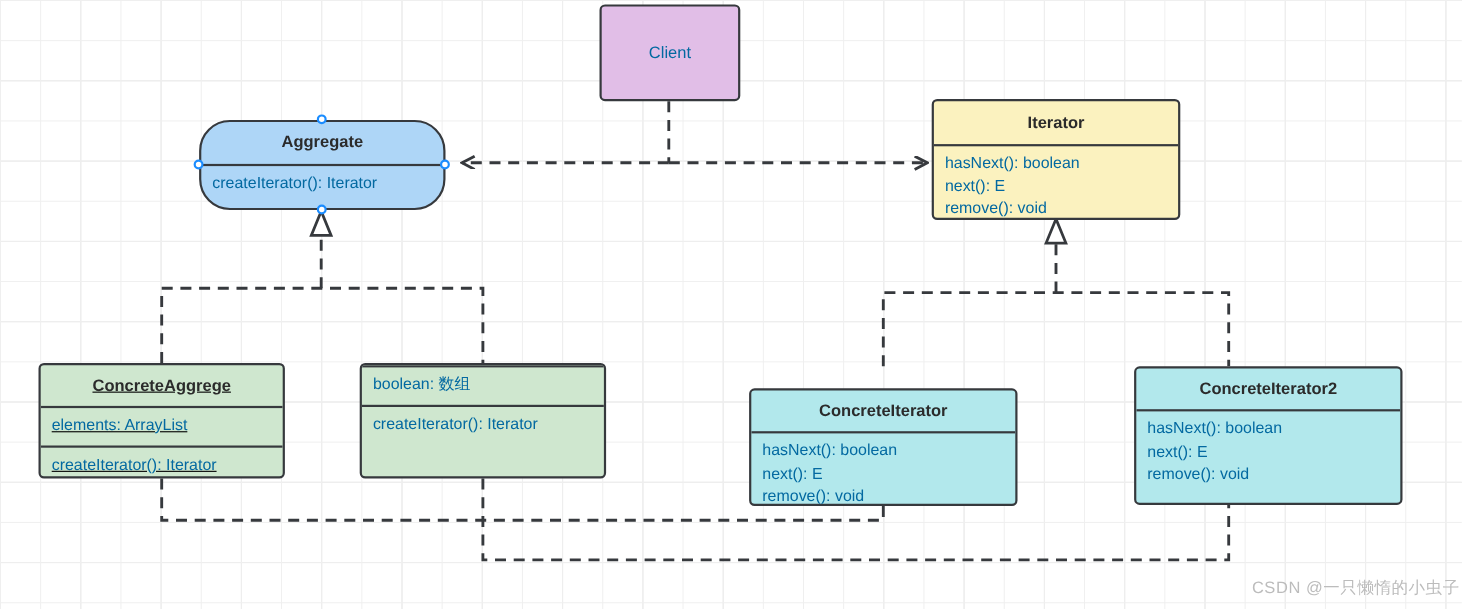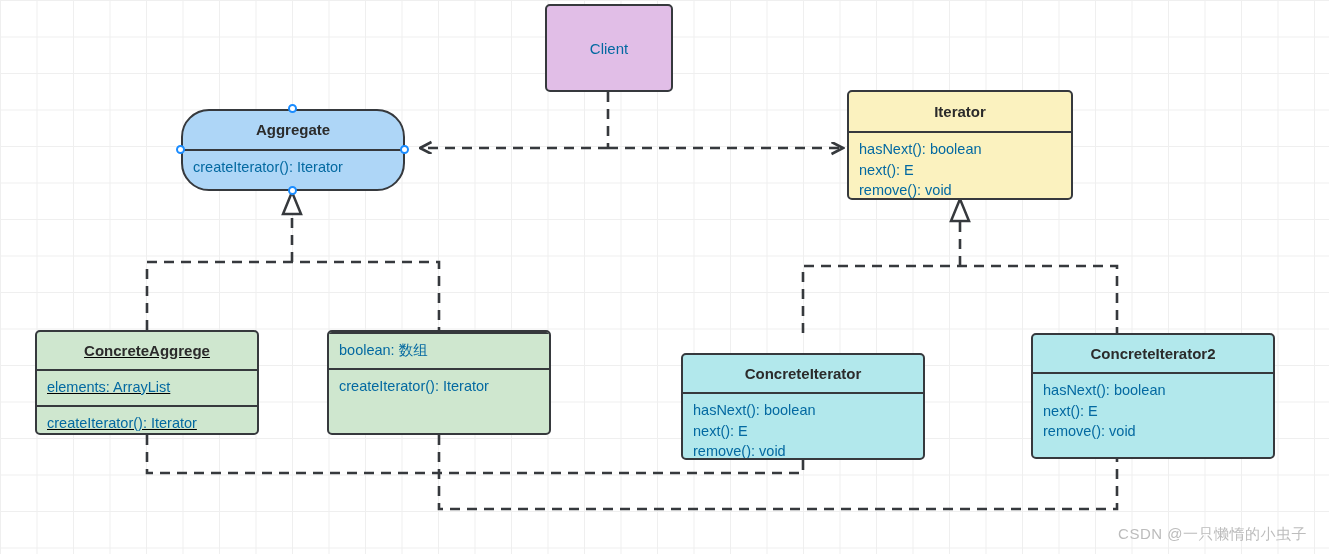--- a/index.html
+++ b/index.html
@@ -77,21 +77,21 @@
     width: 9px;
     height: 9px;
     border-radius: 50%;
     background: #ffffff;
     border: 2px solid #1a8cff;
     box-sizing: border-box;
     z-index: 20;
   }
   .watermark {
     position: absolute;
-    right: 22px;
+    right: 2px;
     bottom: 10px;
     font-size: 15px;
     color: #bcbcbc;
     letter-spacing: 0.5px;
     white-space: nowrap;
     z-index: 8;
   }
 </style>
 </head>
 <body>

